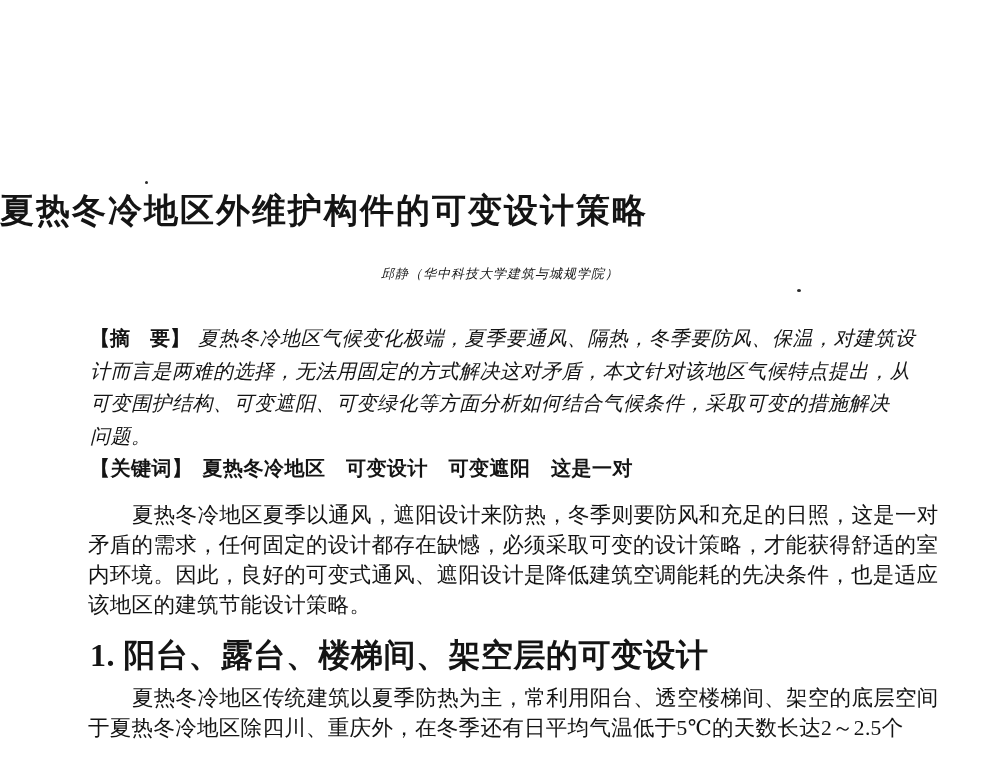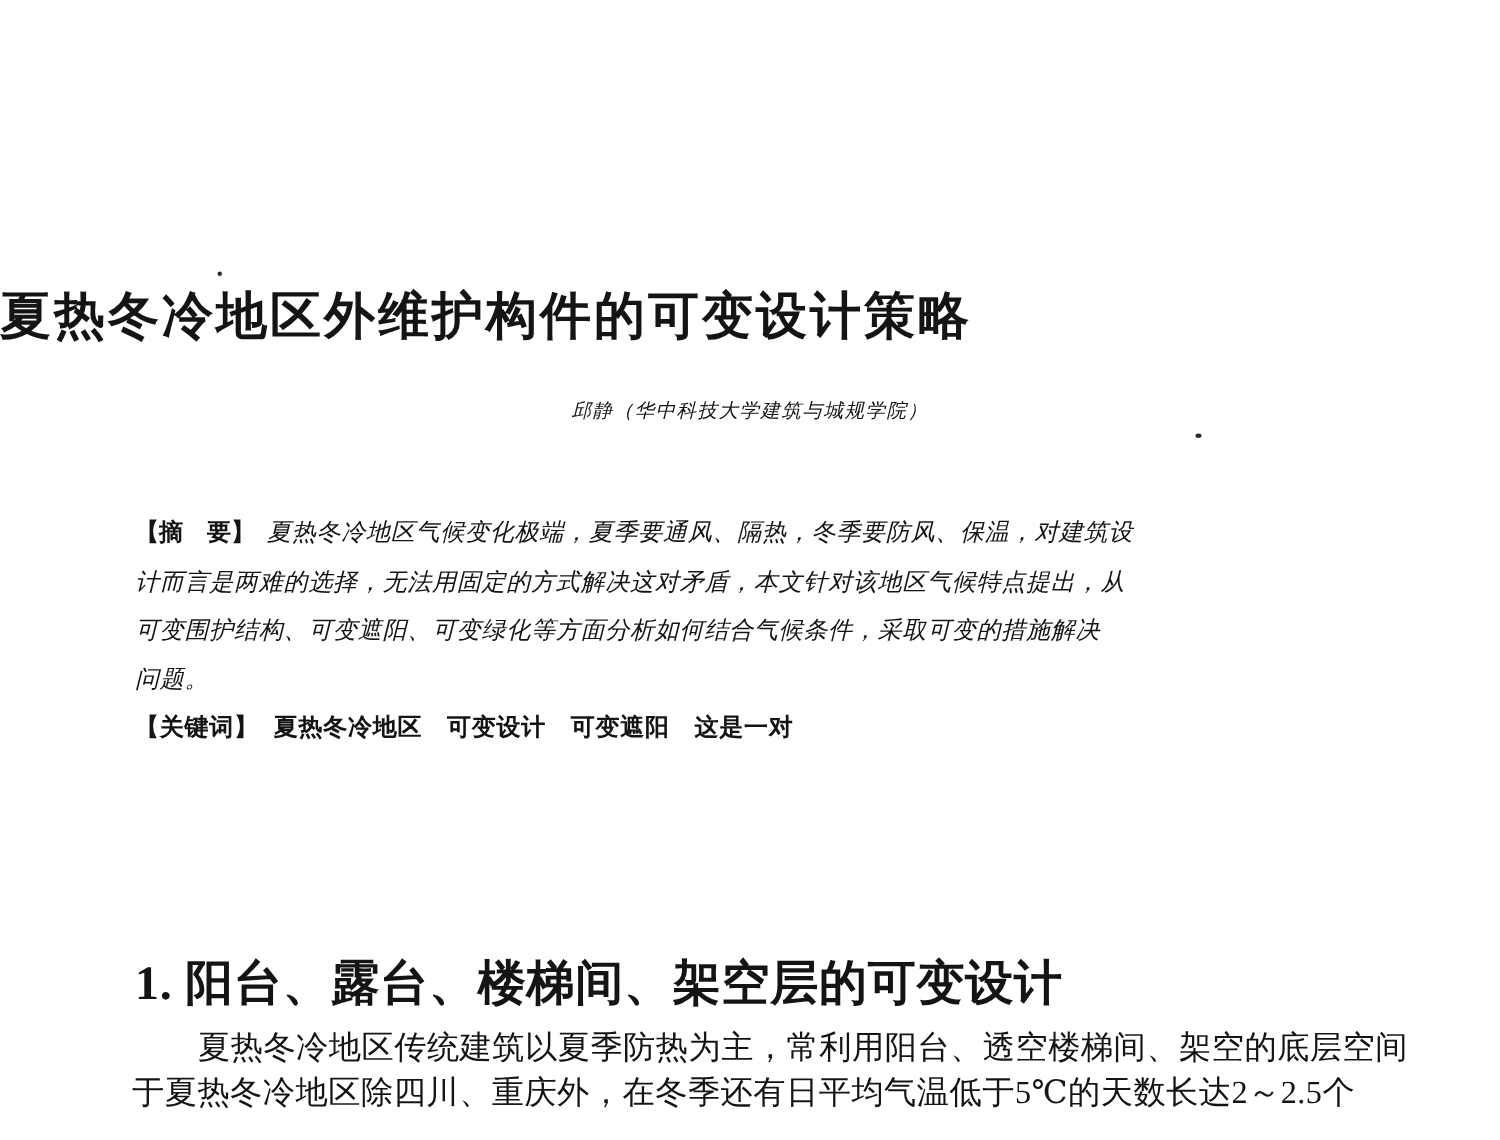--- a/index.html
+++ b/index.html
@@ -32,22 +32,22 @@
     text-align: center;
     font-size: 13px;
     font-style: italic;
     letter-spacing: 1px;
     white-space: nowrap;
   }
   .abstract-block {
     position: absolute;
     left: 90px;
     width: 824px;
-    top: 340px;
-    font-size: 16px;
+    top: 322px;
+    font-size: 20px;
     line-height: 32.5px;
     font-style: italic;
     letter-spacing: 0.5px;
   }
   .abstract-line { white-space: nowrap; }
   .abs-label {
     font-style: normal;
     font-weight: bold;
     letter-spacing: 0;
     margin-right: 8px;
@@ -106,20 +106,26 @@
       <span class="abs-label">【摘　要】</span><span>夏热冬冷地区气候变化极端，夏季要通风、隔热，冬季要防风、保温，对建筑设</span>
     </div>
     <div class="abstract-line">计而言是两难的选择，无法用固定的方式解决这对矛盾，本文针对该地区气候特点提出，从</div>
     <div class="abstract-line">可变围护结构、可变遮阳、可变绿化等方面分析如何结合气候条件，采取可变的措施解决</div>
     <div class="abstract-line">问题。</div>
     <div class="keywords-line">
       <span class="kw-label">【关键词】</span><span>夏热冬冷地区　可变设计　可变遮阳　这是一对</span>
     </div>
   </div>
 
+  <div class="body-paragraph intro-paragraph">
+    <div class="body-line indent">夏热冬冷地区夏季以通风，遮阳设计来防热，冬季则要防风和充足的日照，这是一对</div>
+    <div class="body-line">矛盾的需求，任何固定的设计都存在缺憾，必须采取可变的设计策略，才能获得舒适的室</div>
+    <div class="body-line">内环境。因此，良好的可变式通风、遮阳设计是降低建筑空调能耗的先决条件，也是适应</div>
+    <div class="body-line">该地区的建筑节能设计策略。</div>
+  </div>
 
   <h2 class="section-heading">1. 阳台、露台、楼梯间、架空层的可变设计</h2>
 
   <div class="body-paragraph section1-paragraph">
     <div class="body-line indent">夏热冬冷地区传统建筑以夏季防热为主，常利用阳台、透空楼梯间、架空的底层空间</div>
     <div class="body-line">于夏热冬冷地区除四川、重庆外，在冬季还有日平均气温低于5℃的天数长达2～2.5个</div>
   </div>
 
 </div>
 

